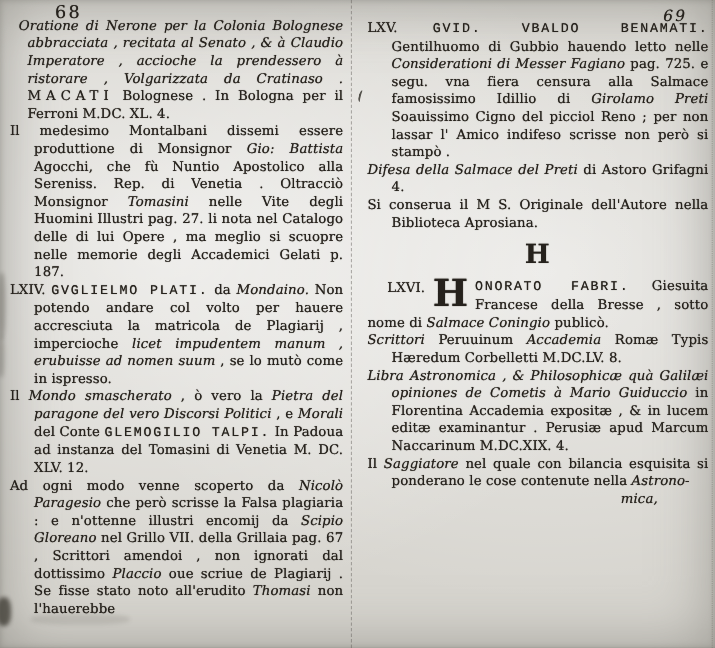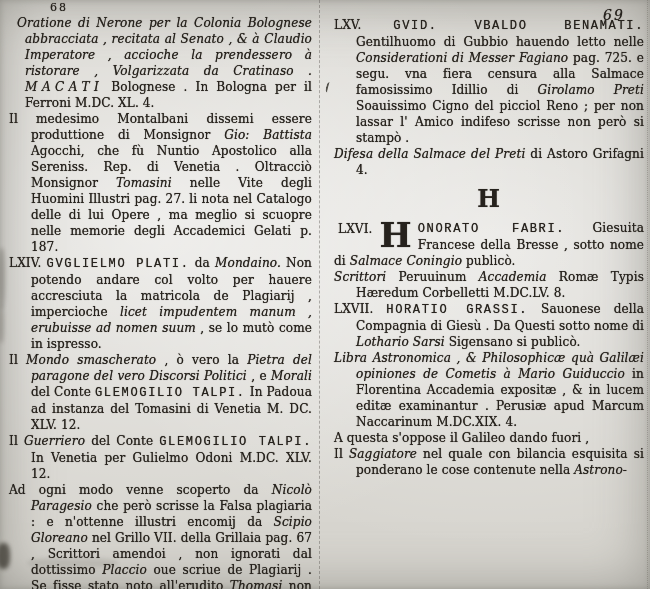--- a/index.html
+++ b/index.html
@@ -28,31 +28,31 @@
   .para{margin:0;text-align:justify;}
   .hang{padding-left:22px;text-indent:-22px;}
   .cont{padding-left:16px;text-indent:-8px;}
   .flush{padding-left:0;text-indent:0;}
   .catch{text-align:right;text-indent:0;padding-left:0;}
   .catch-r{padding-right:46px;}
   .center{text-align:center;padding:0;text-indent:0;margin:13px 0 9px 0;}
   .rm{font-style:normal;}
   .it{font-style:italic;margin-top:40px;}
   .caps{letter-spacing:1.6px;font-family:Liberation Mono, monospace;}
-  .wide{letter-spacing:4.5px;font-style:italic;}
+  .wide{letter-spacing:4.5px;}
   .bighdr{font-size:24px;font-weight:bold;letter-spacing:1px;}
-  .prefix{float:left;margin:1px 7px 0 4px;}
+  .prefix{float:left;margin:1px 7px 0 18px;}
   .dropcap{
     float:left;
     font-size:34px;line-height:29px;height:31px;
     font-weight:bold;
     margin:1px 6px 0 0;
     text-shadow:0 0 1px rgba(40,35,28,.9);
   }
-  .pagenum{position:absolute;font-size:11px;letter-spacing:2px;text-shadow:0 0 .7px rgba(45,40,32,.8);}
+  .pagenum{position:absolute;font-size:16px;letter-spacing:2px;text-shadow:0 0 .7px rgba(45,40,32,.8);}
   #pagenum-left{left:50px;top:1px;}
   #pagenum-right{left:603px;top:7px;font-style:italic;font-size:14px;}
   
   .gutter-line{
     position:absolute;left:319px;top:0;height:589px;width:0;
     border-left:1px dashed rgba(95,92,86,.45);
   }
   .edge-line{
     position:absolute;left:647px;top:0;height:589px;width:0;
     border-left:1px dotted rgba(100,97,90,.35);
@@ -75,34 +75,33 @@
 
   <div class="pagenum" id="pagenum-left">68</div>
 
   <div class="pagenum" id="pagenum-right">69</div>
 
   <div class="col" id="left-col">
       <div class="para cont"><span class="it">Oratione di Nerone per la Colonia Bolognese abbracciata , recitata al Senato , &amp; à Claudio Imperatore , accioche la prendessero à ristorare , Volgarizzata da Cratinaso . </span><span class="rm wide">MACATI</span><span class="rm"> Bolognese . In Bologna per il Ferroni M.DC. XL. 4.</span></div>
       <div class="para hang"><span class="rm">Il medesimo Montalbani dissemi essere produttione di Monsignor </span><span class="it">Gio: Battista</span><span class="rm"> Agocchi, che fù Nuntio Apostolico alla Sereniss. Rep. di Venetia . Oltracciò Monsignor </span><span class="it">Tomasini</span><span class="rm"> nelle Vite degli Huomini Illustri pag. 27. li nota nel Catalogo delle di lui Opere , ma meglio si scuopre nelle memorie degli Accademici Gelati p. 187.</span></div>
       <div class="para hang"><span class="rm">LXIV. </span><span class="rm caps">GVGLIELMO PLATI.</span><span class="rm"> da </span><span class="it">Mondaino.</span><span class="rm"> Non potendo andare col volto per hauere accresciuta la matricola de Plagiarij , impercioche </span><span class="it">licet impudentem manum , erubuisse ad nomen suum</span><span class="rm"> , se lo mutò come in ispresso.</span></div>
       <div class="para hang"><span class="rm">Il </span><span class="it">Mondo smascherato</span><span class="rm"> , ò vero la </span><span class="it">Pietra del paragone del vero Discorsi Politici</span><span class="rm"> , e </span><span class="it">Morali</span><span class="rm"> del Conte </span><span class="rm caps">GLEMOGILIO TALPI.</span><span class="rm"> In Padoua ad instanza del Tomasini di Venetia M. DC. XLV. 12.</span></div>
-      <div class="para hang"><span class="rm">Il </span><span class="it">Guerriero</span><span class="rm"> del Conte </span><span class="rm caps">GLEMOGILIO TALPI.</span><span class="rm"> In Venetia per Gulielmo Odoni M.DC. XLV. 12.</span></div>
       <div class="para hang"><span class="rm">Ad ogni modo venne scoperto da </span><span class="it">Nicolò Paragesio</span><span class="rm"> che però scrisse la Falsa plagiaria : e n'ottenne illustri encomij da </span><span class="it">Scipio Gloreano</span><span class="rm"> nel Grillo VII. della Grillaia pag. 67 , Scrittori amendoi , non ignorati dal dottissimo </span><span class="it">Placcio</span><span class="rm"> oue scriue de Plagiarij . Se fisse stato noto all'erudito </span><span class="it">Thomasi</span><span class="rm"> non l'hauerebbe</span></div>
     </div>
 
   <div class="col" id="right-col">
       <div class="para hang"><span class="rm">LXV. </span><span class="rm caps">GVID. VBALDO BENAMATI.</span><span class="rm"> Gentilhuomo di Gubbio hauendo letto nelle </span><span class="it">Considerationi di Messer Fagiano</span><span class="rm"> pag. 725. e segu. vna fiera censura alla Salmace famosissimo Idillio di </span><span class="it">Girolamo Preti</span><span class="rm"> Soauissimo Cigno del picciol Reno ; per non lassar l' Amico indifeso scrisse non però si stampò .</span></div>
       <div class="para hang"><span class="it">Difesa della Salmace del Preti</span><span class="rm"> di Astoro Grifagni 4.</span></div>
+      <div class="para hang"><span class="rm">Si conserua il M S. Originale dell'Autore nella Biblioteca Aprosiana.</span></div>
       <div class="para center"><span class="rm bighdr">H</span></div>
       <div class="para flush"><span class="prefix">LXVI.</span><span class="dropcap">H</span><span class="rm caps">ONORATO FABRI.</span><span class="rm"> Giesuita Francese della Bresse , sotto nome di </span><span class="it">Salmace Coningio</span><span class="rm"> publicò.</span></div>
       <div class="para hang"><span class="it">Scrittori</span><span class="rm"> Peruuinum </span><span class="it">Accademia</span><span class="rm"> Romæ Typis Hæredum Corbelletti M.DC.LV. 8.</span></div>
-      <div class="para hang"><span class="rm">LXVII. </span><span class="rm caps">HORATIO GRASSI.</span><span class="rm"> Sauonese della Compagnia di Giesù . Da Questi sotto nome di </span><span class="it">Lothario Sarsi</span><span class="rm"> Sigensano si publicò.</span></div>
       <div class="para hang"><span class="it">Libra Astronomica , &amp; Philosophicæ quà Galilæi opiniones de Cometis à Mario Guiduccio</span><span class="rm"> in Florentina Accademia expositæ , &amp; in lucem editæ examinantur . Perusiæ apud Marcum Naccarinum M.DC.XIX. 4.</span></div>
-      <div class="para hang"><span class="rm">A questa s'oppose il Galileo dando fuori ,</span></div>
       <div class="para hang"><span class="rm">Il </span><span class="it">Saggiatore</span><span class="rm"> nel quale con bilancia esquisita si ponderano le cose contenute nella </span><span class="it">Astrono-</span></div>
+      <div class="para catch catch-r"><span class="it">mica,</span></div>
     </div>
 
   <div class="gutter-line"></div>
   <div class="edge-line"></div>
   <div class="tick-mark"></div>
   <div class="smudge smudge-bl"></div>
   <div class="smudge smudge-left1"></div>
   <div class="smudge smudge-left2"></div>
   <div class="smudge smudge-bleed"></div>
 

